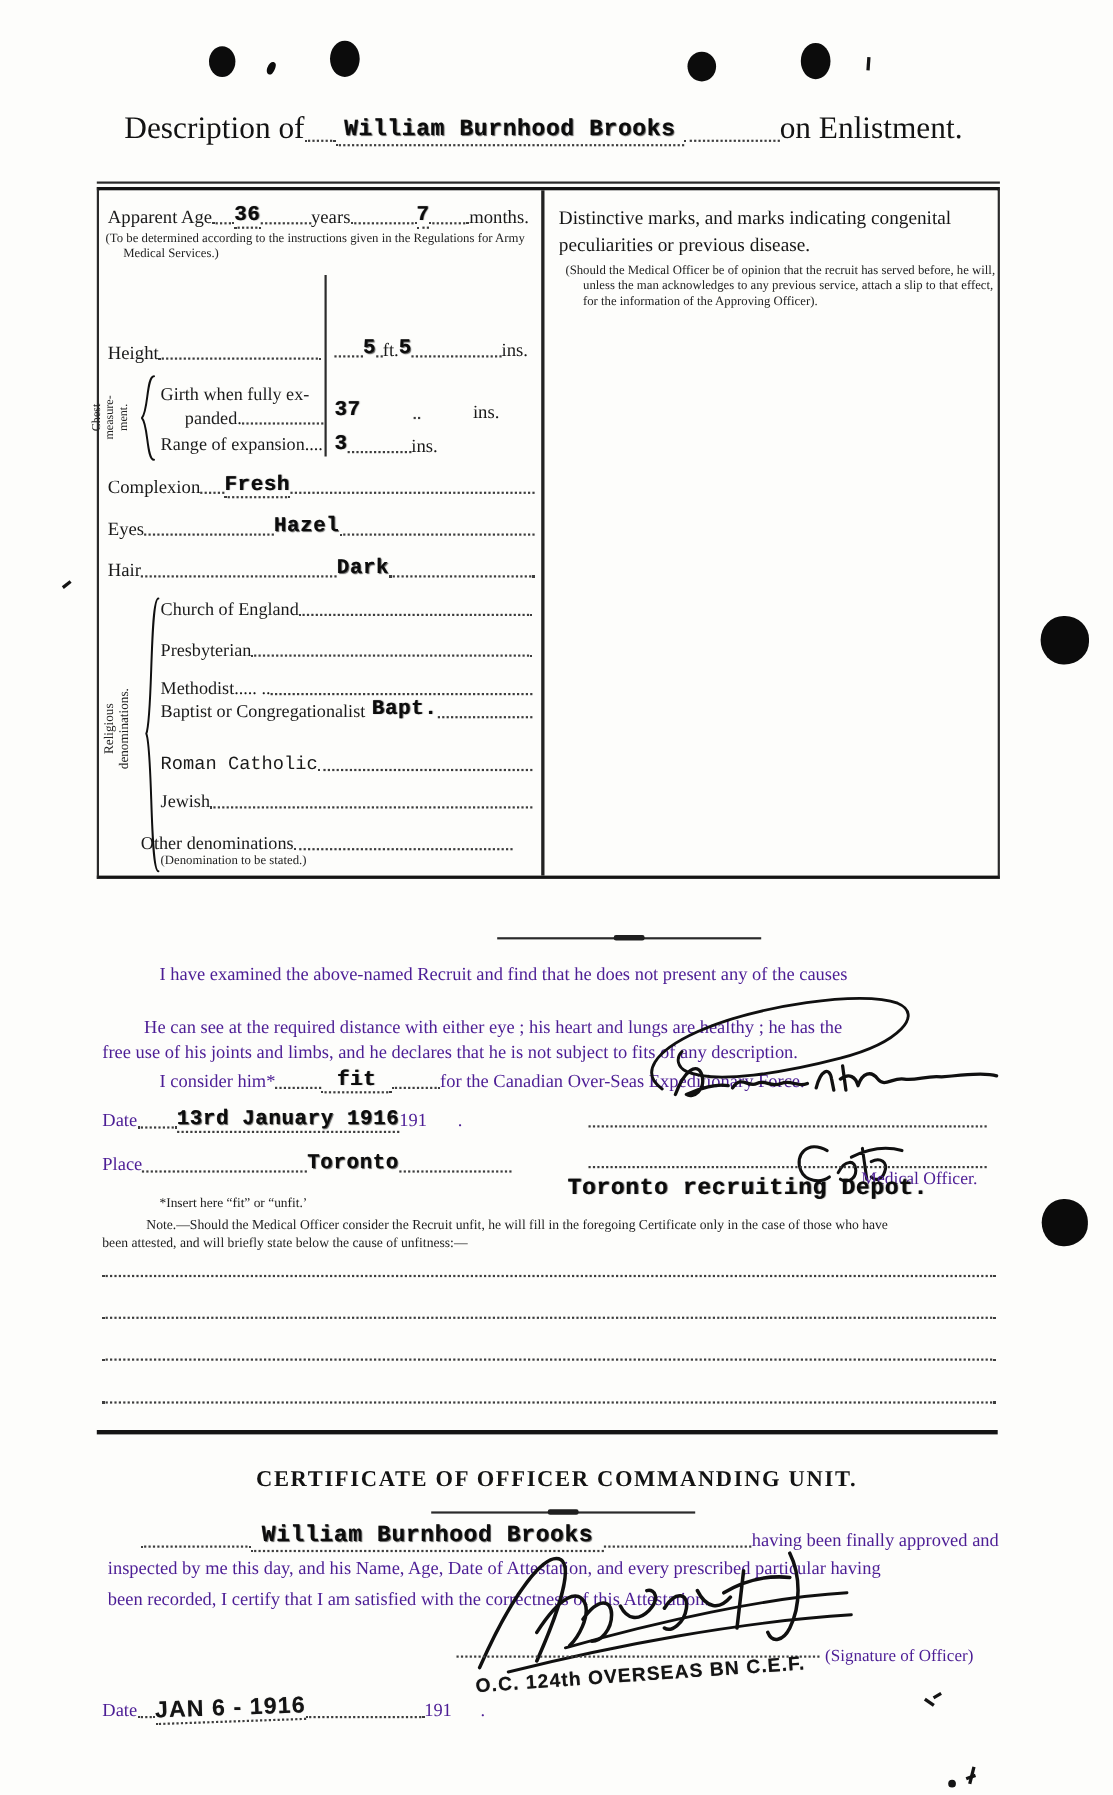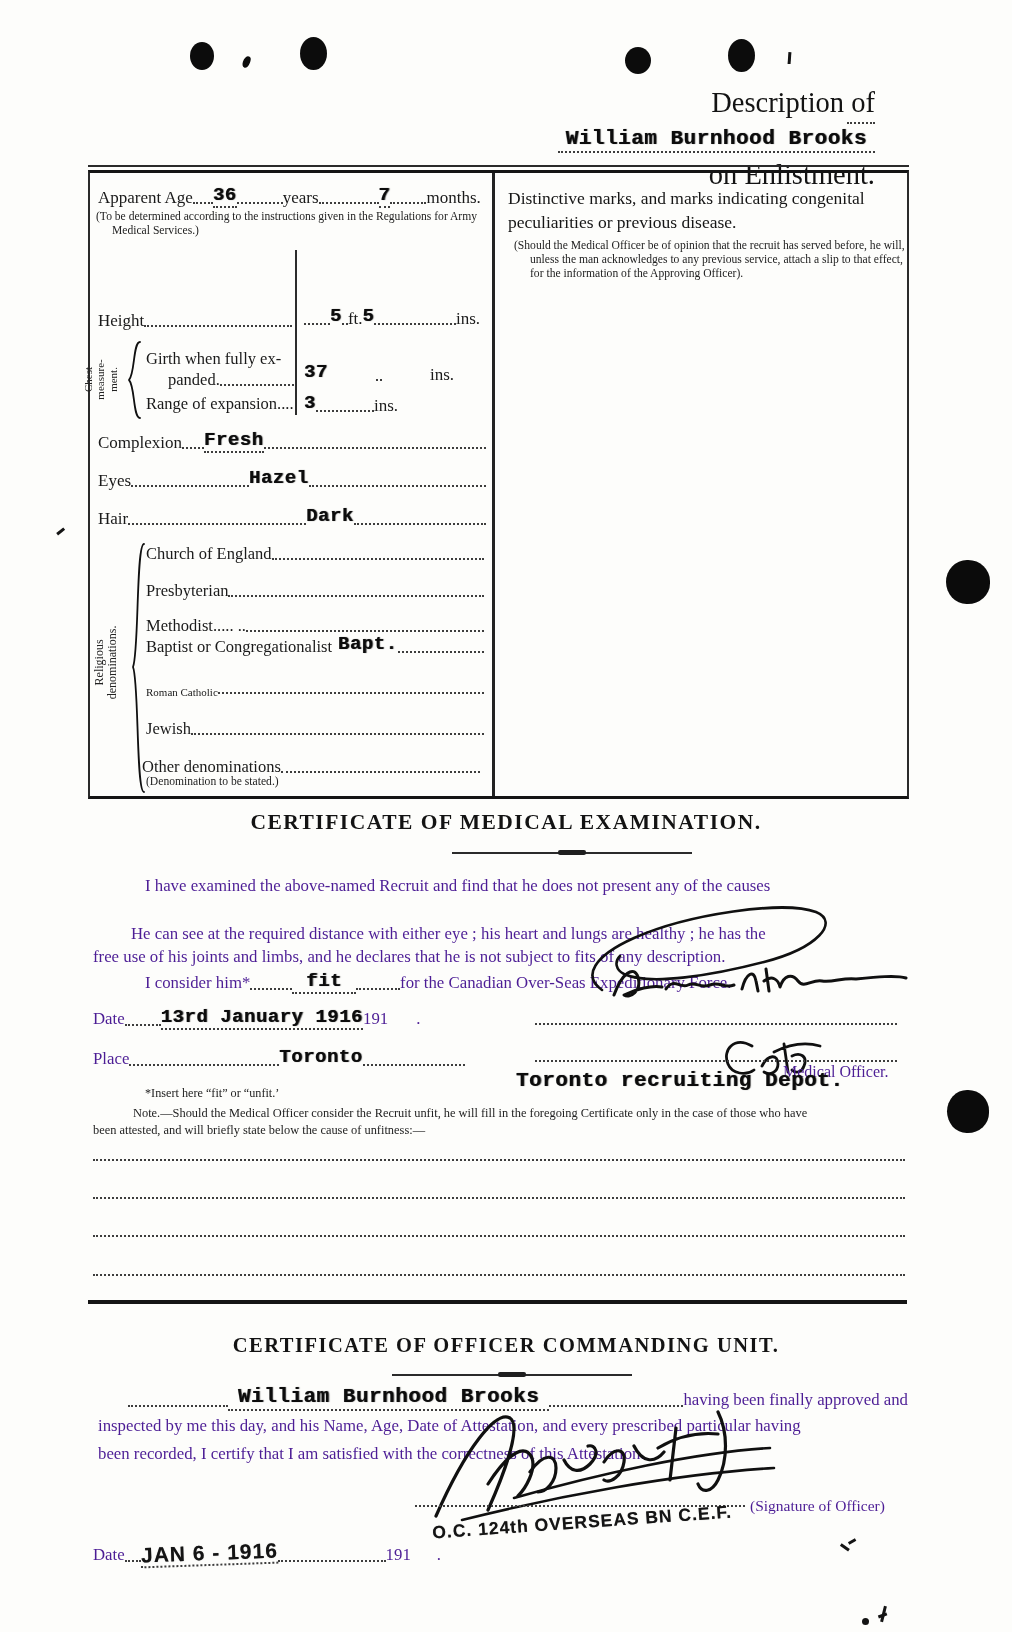--- a/index.html
+++ b/index.html
@@ -54,21 +54,21 @@
   <div class="blob" style="left:243px;top:56px;width:7px;height:12px;border-radius:60% 40% 55% 45%;transform:rotate(18deg);"></div>
   <div class="blob" style="left:300px;top:37px;width:27px;height:33px;"></div>
   <div class="blob" style="left:625px;top:47px;width:26px;height:27px;"></div>
   <div class="blob" style="left:728px;top:39px;width:27px;height:33px;"></div>
   <div class="speck" style="left:788px;top:52px;width:2.5px;height:12px;transform:rotate(4deg);"></div>
 
   <div class="holedot" style="left:946px;top:560px;width:44px;height:44px;"></div>
   <div class="holedot" style="left:947px;top:1090px;width:42px;height:43px;"></div>
   <div class="speck" style="left:56px;top:530px;width:9px;height:2.5px;transform:rotate(-38deg);"></div>
 
-  <div class="abs line" style="left:113px;top:87px;width:762px;flex-direction:column;">
+  <div class="abs line" style="left:113px;top:101px;width:762px;">
     <span style="font-size:28.5px;color:#131313;">Description of</span>
     <span class="fill" style="width:28px;"></span>
     <span class="typed over" style="font-size:21px;padding:0 8px 2px 8px;">William Burnhood Brooks</span>
     <span class="fill" style="flex:1;"></span>
     <span style="font-size:28.5px;color:#131313;">on Enlistment.</span>
   </div>
 
   <div class="descbox">
 
     <div class="abs" style="left:402px;top:0;bottom:0;width:2.5px;background:#222;"></div>
@@ -169,38 +169,37 @@
     <div class="abs line" style="left:56px;top:443px;width:338px;">
       <span class="lbl" style="font-size:16.5px;">Methodist..... ..</span>
       <span class="fill" style="flex:1;"></span>
     </div>
     <div class="abs line" style="left:56px;top:462px;width:338px;">
       <span class="lbl" style="font-size:16.5px;">Baptist or Congregationalist</span>
       <span class="typed raised" style="margin-left:6px;">Bapt.</span>
       <span class="fill" style="flex:1;"></span>
     </div>
     <div class="abs line" style="left:56px;top:513px;width:338px;">
-      <span class="lbl" style="font-size:11px;">Roman Catholic</span>
+      <span class="lbl" style="font-size:17px;font-family:Liberation Mono, monospace;">Roman Catholic</span>
       <span class="fill" style="flex:1;"></span>
     </div>
     <div class="abs line" style="left:56px;top:546px;width:338px;">
       <span class="lbl" style="font-size:16.5px;">Jewish</span>
       <span class="fill" style="flex:1;"></span>
     </div>
-    <div class="abs line" style="left:52px;top:584px;width:338px;">
+    <div class="abs line" style="left:38px;top:584px;width:338px;">
       <span class="lbl" style="font-size:16.5px;">Other denominations</span>
       <span class="fill" style="flex:1;"></span>
     </div>
     <div class="abs fineprint" style="left:56px;top:602px;">(Denomination to be stated.)</div>
 
     <div class="abs" style="left:418px;top:14px;width:386px;font-size:17.5px;line-height:1.35;color:#161616;">Distinctive marks, and marks indicating congenital peculiarities or previous disease.</div>
     <div class="abs fineprint hang" style="left:424px;top:66px;width:378px;">(Should the Medical Officer be of opinion that the recruit has served before, he will, unless the man acknowledges to any previous service, attach a slip to that effect, for the information of the Approving Officer).</div>
   </div>
 
-  <div class="abs cert-title" style="left:0;right:0;top:810px;">CERTIFICATE OF MEDICAL EXAMINATION.</div>
   <div class="orn" style="left:452px;top:852px;width:240px;"></div>
 
   <div class="abs bodytext" style="left:93px;top:876px;width:816px;text-indent:52px;">I have examined the above-named Recruit and find that he does not present any of the causes</div>
   <div class="abs bodytext" style="left:93px;top:924px;width:816px;text-indent:38px;">He can see at the required distance with either eye ; his heart and lungs are healthy ; he has the</div>
   <div class="abs bodytext" style="left:93px;top:947px;">free use of his joints and limbs, and he declares that he is not subject to fits of any description.</div>
 
   <div class="abs line" style="left:145px;top:972px;width:672px;">
     <span class="bodytext">I consider him*</span>
     <span class="fill" style="width:42px;"></span>
     <span class="typed over" style="padding:0 14px 1px 14px;">fit</span>

